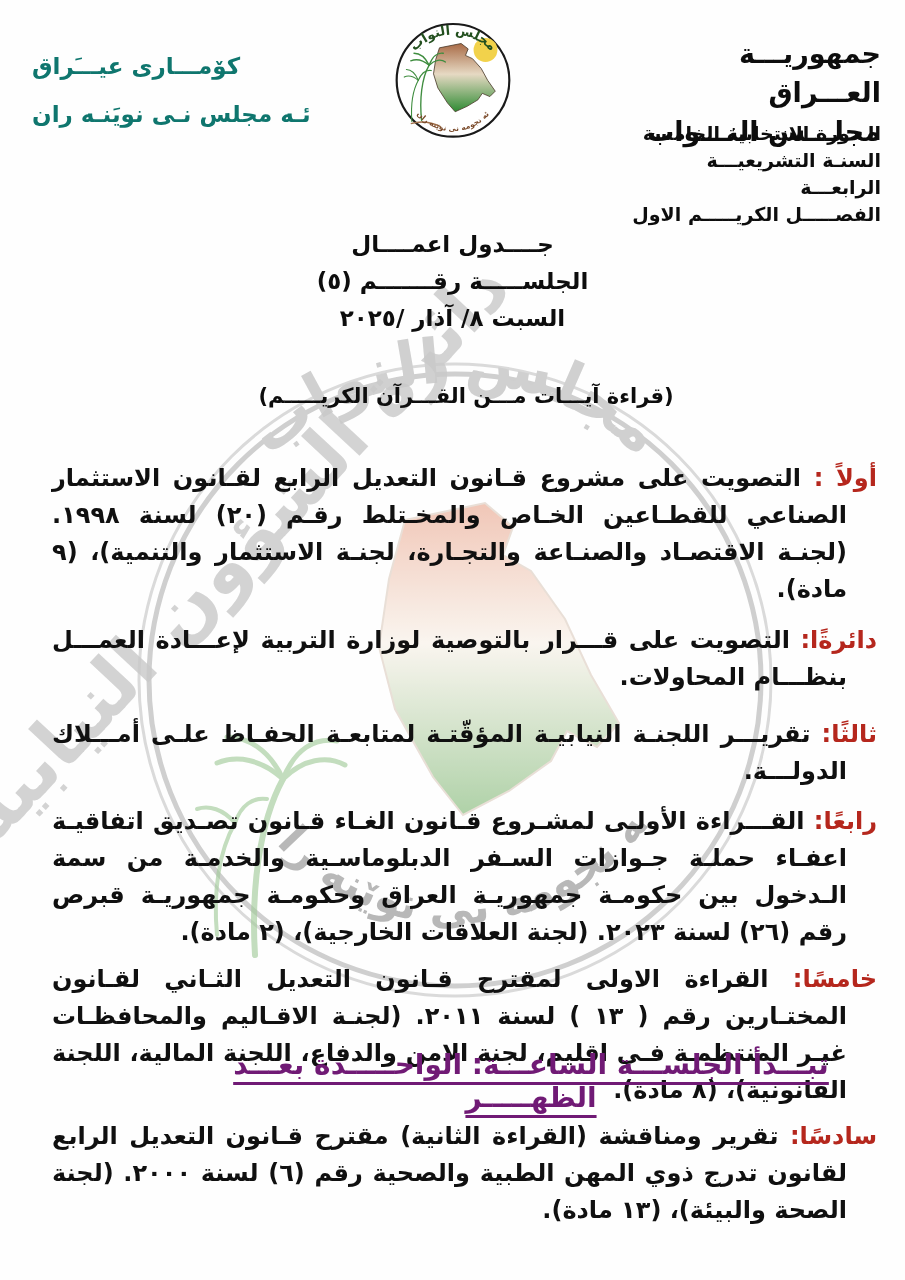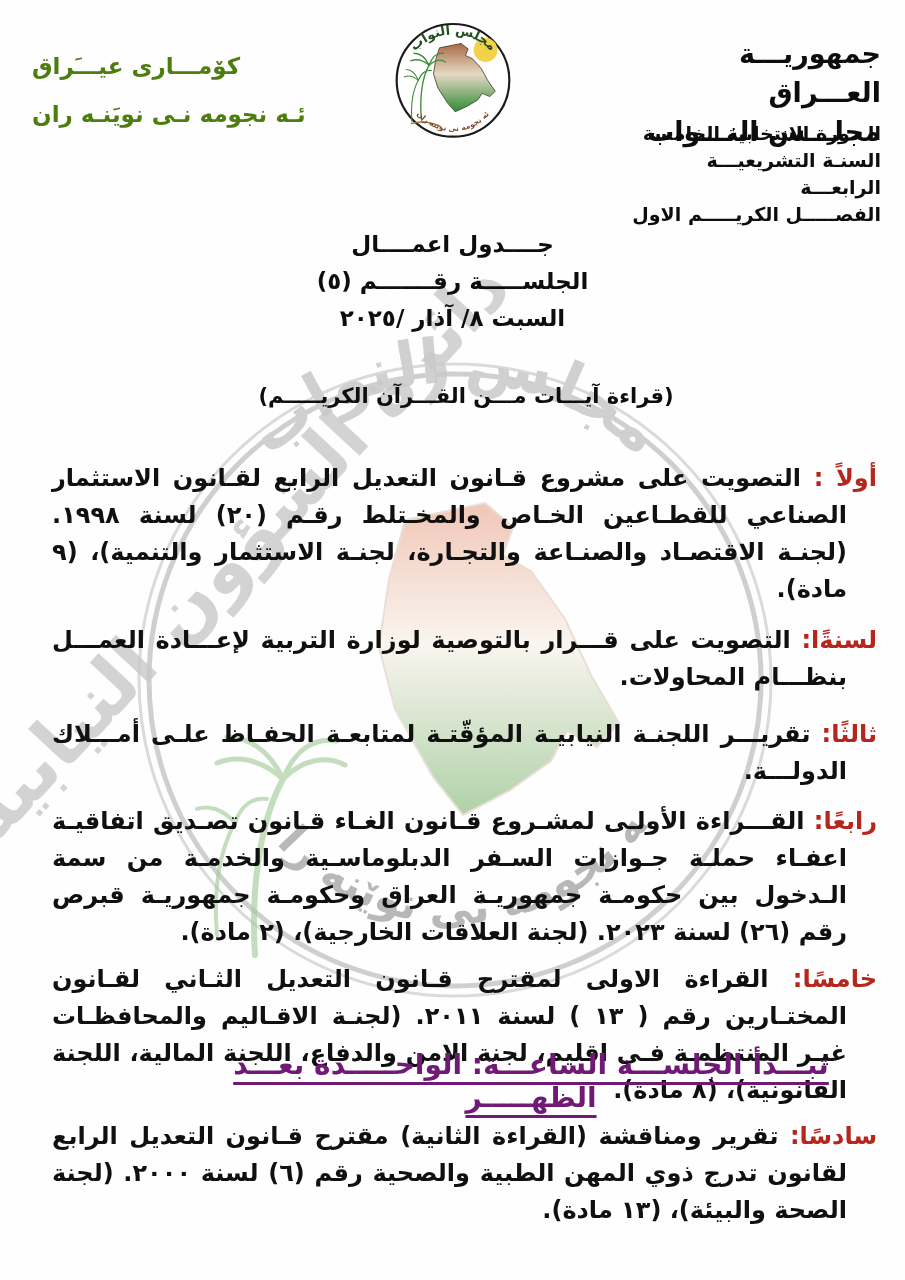--- a/index.html
+++ b/index.html
@@ -30,21 +30,21 @@
     font-size:27px;font-weight:bold;line-height:39px;color:#0d0d0d;
   }
   .hdr-term{
     position:absolute;top:120px;right:24px;width:250px;
     direction:rtl;text-align:right;
     font-size:19px;font-weight:bold;line-height:27px;color:#0d0d0d;
   }
   .hdr-left{
     position:absolute;top:42px;left:32px;width:285px;
     direction:rtl;text-align:left;
-    font-size:23px;font-weight:bold;line-height:48px;color:#4d7c0f;
+    font-size:23px;font-weight:bold;line-height:48px;color:#0f766e;
   }
   .hdr-logo{position:absolute;top:8px;left:388px;width:130px;height:136px;}
   .title-block{
     position:absolute;top:226px;left:0;right:0;
     direction:rtl;text-align:center;
     font-size:23px;font-weight:bold;line-height:37px;color:#0d0d0d;
   }
   .quran-line{
     position:absolute;top:384px;right:28px;left:55px;
     direction:rtl;text-align:center;
@@ -118,21 +118,21 @@
       <div>مجلـــس النـــواب</div>
     </div>
     <div class="hdr-term">
       <div>الـدورة الانتخابية الخامسة</div>
       <div>السنـة التشريعيـــة الرابعـــة</div>
       <div>الفصـــــل الكريـــــم الاول</div>
     </div>
 
     <div class="hdr-left">
       <div>كۆمـــارى عيـــَراق</div>
-      <div>ئـه نجومه نـى نويَنـه ران</div>
+      <div>ئـه مجلس نـى نويَنـه ران</div>
     </div>
 
     <svg class="hdr-logo" viewBox="0 0 240 248" aria-hidden="true">
       <defs>
         <linearGradient id="mapGradS" x1="0" y1="0" x2="0" y2="1">
           <stop offset="0" stop-color="#a96b47"></stop>
           <stop offset="0.45" stop-color="#e6d9c3"></stop>
           <stop offset="1" stop-color="#2e8b33"></stop>
         </linearGradient>
         <path id="arcTopS" d="M30,112 A95,95 0 0 1 210,112"></path>
@@ -164,21 +164,21 @@
     <div class="title-block">
       <div>جــــدول اعمــــال</div>
       <div>الجلســـــة رقـــــــم (٥)</div>
       <div>السبت ٨/ آذار /٢٠٢٥</div>
     </div>
 
     <div class="quran-line">(قراءة آيـــات مـــن القـــرآن الكريـــــم)</div>
 
     <div class="agenda">
       <p class="agenda-item"><span class="lbl">أولاً :</span> <span>التصويت على مشروع قـانون التعديل الرابع لقـانون الاستثمار الصناعي للقطـاعين الخـاص والمخـتلط رقـم (٢٠) لسنة ١٩٩٨. (لجنـة الاقتصـاد والصنـاعة والتجـارة، لجنـة الاستثمار والتنمية)، (٩ مادة).</span></p>
-      <p class="agenda-item gap1"><span class="lbl">لسنةًا:</span> <span>التصويت على قـــرار بالتوصية لوزارة التربية لإعـــادة العمـــل بنظـــام المحاولات.</span></p>
+      <p class="agenda-item gap1"><span class="lbl">دائرةًا:</span> <span>التصويت على قـــرار بالتوصية لوزارة التربية لإعـــادة العمـــل بنظـــام المحاولات.</span></p>
       <p class="agenda-item gap2"><span class="lbl">ثالثًا:</span> <span>تقريـــر اللجنـة النيابيـة المؤقّتـة لمتابعـة الحفـاظ علـى أمـــلاك الدولـــة.</span></p>
       <p class="agenda-item gap3"><span class="lbl">رابعًا:</span> <span>القـــراءة الأولـى لمشـروع قـانون الغـاء قـانون تصـديق اتفاقيـة اعفـاء حملـة جـوازات السـفر الدبلوماسـية والخدمـة من سمة الـدخول بين حكومـة جمهوريـة العراق وحكومـة جمهوريـة قبرص رقم (٢٦) لسنة ٢٠٢٣. (لجنة العلاقات الخارجية)، (٢ مادة).</span></p>
       <p class="agenda-item gap4"><span class="lbl">خامسًا:</span> <span>القراءة الاولى لمقترح قـانون التعديل الثـاني لقـانون المختـارين رقم ( ١٣ ) لسنة ٢٠١١. (لجنـة الاقـاليم والمحافظـات غيـر المنتظمـة فـي اقليم، لجنة الامن والدفاع، اللجنة المالية، اللجنة القانونية)، (٨ مادة).</span></p>
       <p class="agenda-item gap5"><span class="lbl">سادسًا:</span> <span>تقرير ومناقشة (القراءة الثانية) مقترح قـانون التعديل الرابع لقانون تدرج ذوي المهن الطبية والصحية رقم (٦) لسنة ٢٠٠٠. (لجنة الصحة والبيئة)، (١٣ مادة).</span></p>
     </div>
 
     <div class="footer-line">تبـــدأ الجلســـة الساعـــة: الواحـــــدة بعـــد الظهـــــر</div>
 
   </div>
 </div>

